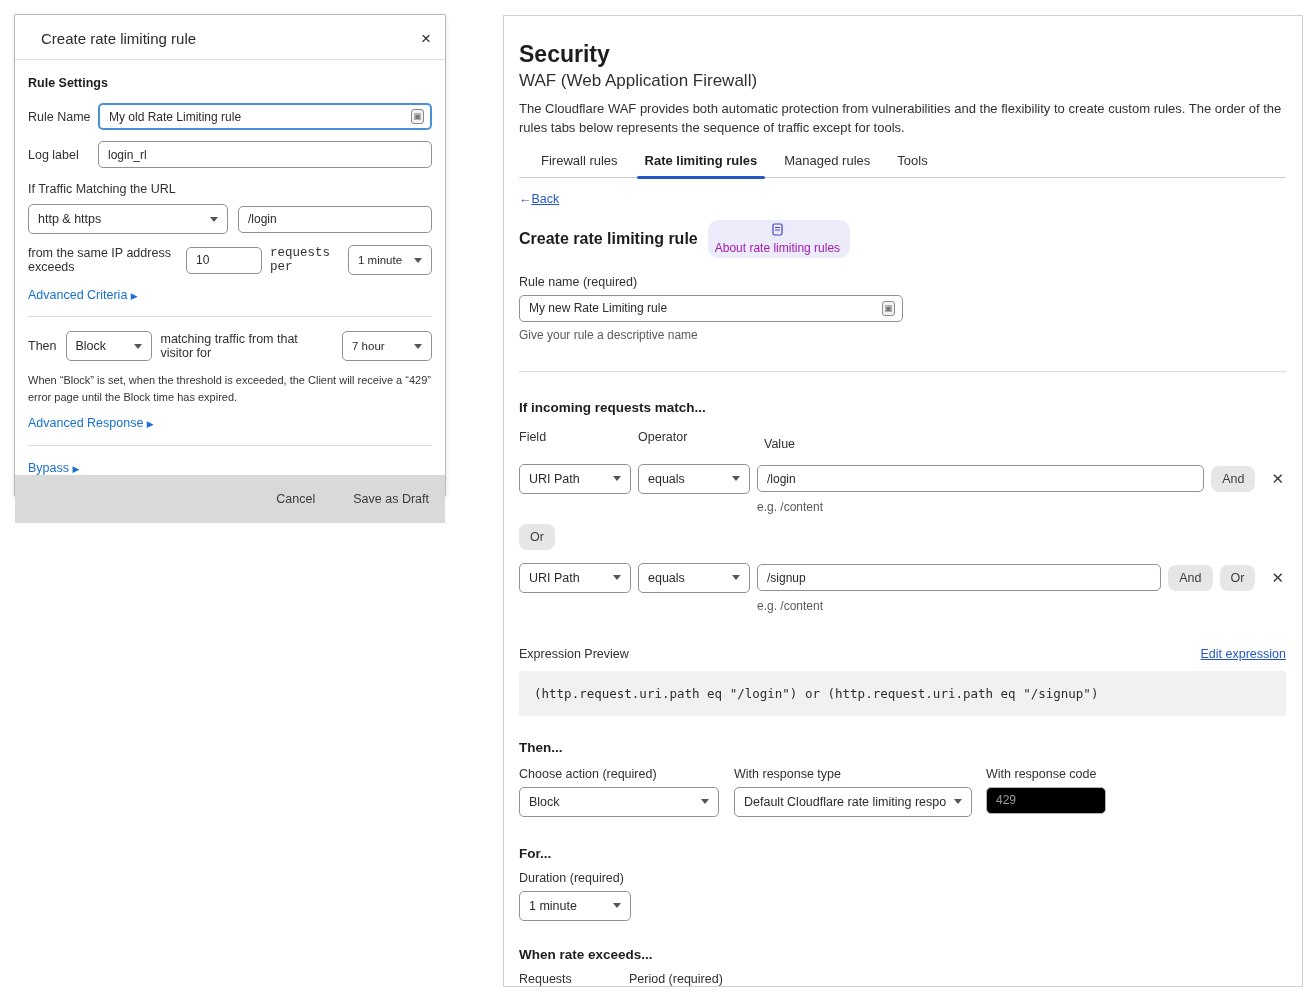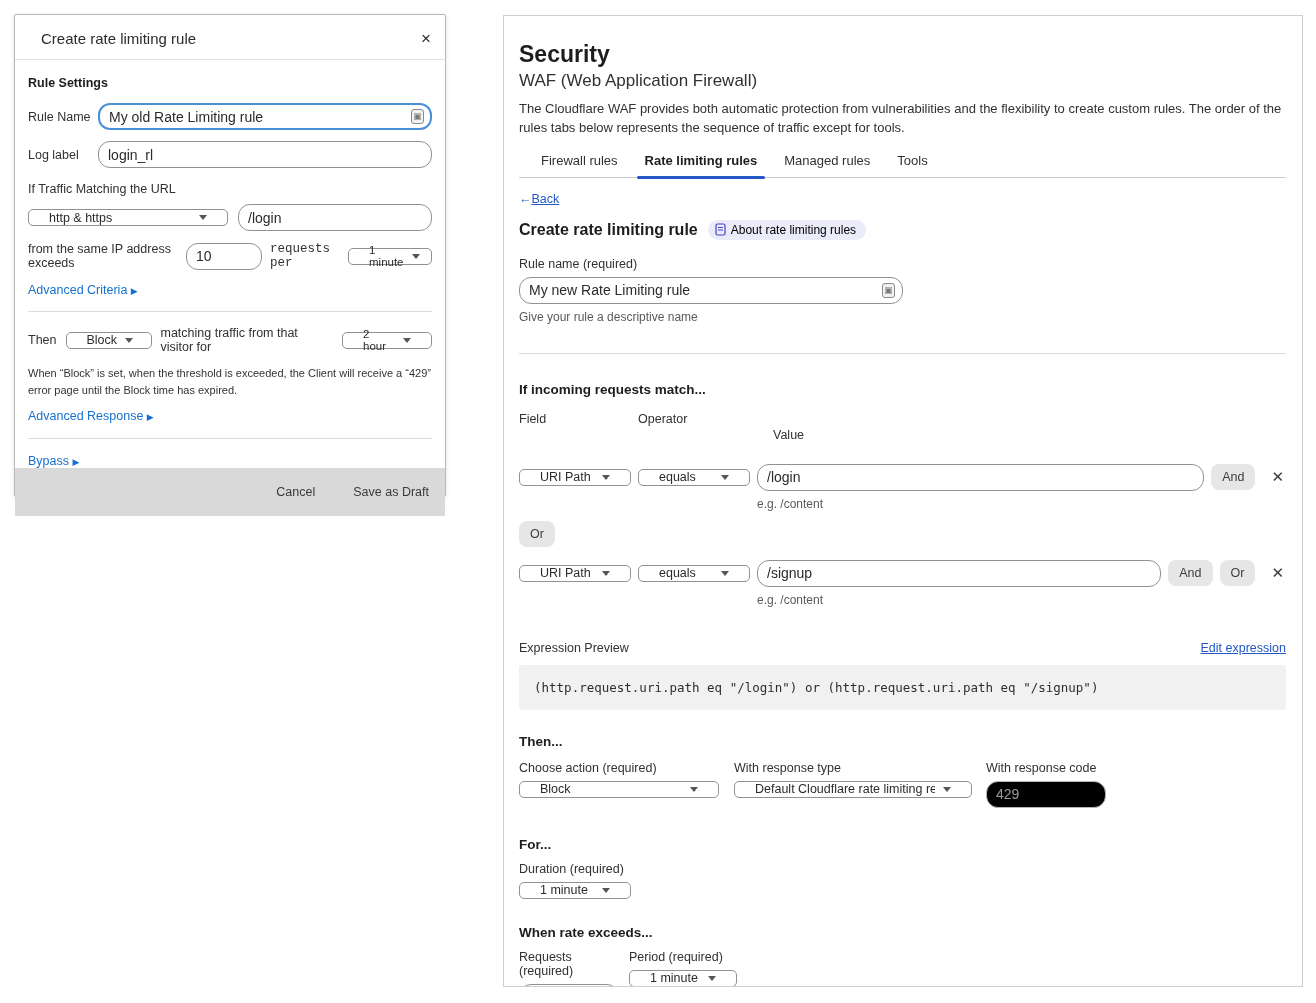--- a/index.html
+++ b/index.html
@@ -1,26 +1,26 @@
 <!DOCTYPE html>
 <html><head>
 <meta charset="utf-8">
 <style>
   * { margin:0; padding:0; box-sizing:border-box; }
   html,body { width:1316px; height:1003px; background:#ffffff;
     font-family:"Liberation Sans", sans-serif; color:#313131; font-size:13px; }
 
   
   .sel { display:flex; align-items:center; justify-content:space-between;
-    border:1px solid #919191; border-radius:5px; height:17px; padding:0 20px;
+    border:1px solid #919191; border-radius:5px; height:30px; padding:0 9px;
     background:#fff; font-size:12.5px; color:#2b2b2b; cursor:pointer; }
   .sel .caret { width:0; height:0; border-left:4px solid transparent;
     border-right:4px solid transparent; border-top:5px solid #555; margin-left:8px; flex:none; }
-  .inp { border:1px solid #919191; border-radius:12px; height:27px; padding:0 9px;
-    background:#fff; font-size:14px; color:#2b2b2b; width:100%;
+  .inp { border:1px solid #919191; border-radius:5px; height:27px; padding:0 9px;
+    background:#fff; font-size:12px; color:#2b2b2b; width:100%;
     font-family:"Liberation Sans", sans-serif; outline:none; }
   .inp-wrap { position:relative; display:flex; align-items:center; }
   .autofill { position:absolute; right:8px; width:13px; height:15px;
     border:1px solid #8a8a8a; border-radius:3px; background:#f2f2f2;
     display:flex; align-items:center; justify-content:center;
     font-size:9px; color:#777; line-height:1; }
   .gbtn { background:#e6e6e6; border:none; border-radius:8px; padding:6px 11px;
     font-size:12.5px; color:#3d3d3d; font-family:"Liberation Sans", sans-serif; cursor:pointer; }
   .xicon { font-size:15px; color:#393939; cursor:pointer; padding:0 2px; }
   .blink { color:#2257c5; text-decoration:none; cursor:pointer; }
@@ -56,22 +56,22 @@
   .tabs { display:flex; gap:27px; margin-top:15px; padding-left:22px;
     border-bottom:1px solid #cdcdcd; }
   .tab { font-size:13px; color:#313131; padding-bottom:9px; position:relative; cursor:pointer; }
   .tab.active { font-weight:bold; color:#1d1d1d; }
   .tab.active::after { content:""; position:absolute; left:-8px; right:-8px; bottom:-2px;
     height:3px; background:#2257c5; border-radius:2px; }
   .back { display:inline-block; margin-top:14px; font-size:12.5px; }
   .back a { text-decoration:underline; }
   .form-title-row { display:flex; align-items:center; gap:10px; margin-top:14px; }
   .form-title { font-size:16px; font-weight:bold; color:#1d1d1d; }
-  .badge { background:#ebebfa; color:#000000; font-size:12px; border-radius:11px;
-    padding:3px 10px 3px 7px; display:inline-flex; align-items:center; gap:5px; cursor:pointer; }
+  .badge { background:#ebebfa; color:#a21caf; font-size:12px; border-radius:11px;
+    padding:3px 10px 3px 7px; display:inline-flex; align-items:center; gap:5px; cursor:pointer;flex-direction:column; }
   .f-label { font-size:12.5px; color:#313131; margin-bottom:6px; }
   .cols-head { display:flex; margin-top:15px; }
   .cond-row { display:flex; align-items:center; margin-top:6px; gap:7px; }
   .w112 { width:112px; flex:none; }
   .expr-head { display:flex; justify-content:space-between; align-items:center; margin-top:34px; }
   .expr-box { background:#f1f1f1; border-radius:3px; margin-top:10px; padding:15px 15px;
     font-family:"DejaVu Sans Mono", monospace; font-size:12.5px; color:#2e2e2e; }
   .t-cols { display:flex; margin-top:12px; }
   .dis-inp { background:#000000; border:1px solid #b5b5b5; color:#9b9b9b; }
   a.ulink { text-decoration:underline; font-size:12.5px; }
@@ -133,21 +133,21 @@
     <div class="divider"></div>
 
     <div class="m-row" style="gap:9px; margin-top:14px;">
       <span style="font-size:12.5px;">Then</span>
       <div class="sel" style="width:86px; flex:none;">
         <span>Block</span>
         <span class="caret"></span>
       </div>
       <span style="font-size:12.5px;">matching traffic from that visitor for</span>
       <div class="sel" style="width:90px; flex:none;">
-        <span style="font-size:11.5px;">2 hour</span>
+        <span style="font-size:11.5px;">7 hour</span>
         <span class="caret"></span>
       </div>
     </div>
 
     <div class="m-note">When “Block” is set, when the threshold is exceeded, the Client will receive a “429” error page until the Block time has expired.</div>
 
     <div class="m-link" style="margin:2px 0 15px;">
       <span>Advanced Response</span>
       <span class="tri">▶</span>
     </div>
@@ -201,21 +201,21 @@
   </div>
   <div class="helper" style="margin-top:6px;">Give your rule a descriptive name</div>
 
   <div class="divider" style="margin-top:29px;"></div>
 
   <div class="bold-h" style="margin-top:28px;">If incoming requests match...</div>
 
   <div class="cols-head">
     <div class="f-label w112" style="margin:0 7px 0 0;">Field</div>
     <div class="f-label w112" style="margin:0 7px 0 0;">Operator</div>
-    <div class="f-label" style="margin:16px;">Value</div>
+    <div class="f-label" style="margin:7px;">Value</div>
   </div>
 
   
   <div class="cond-row">
     <div class="sel w112">
       <span>URI Path</span>
       <span class="caret"></span>
     </div>
     <div class="sel w112">
       <span>equals</span>

